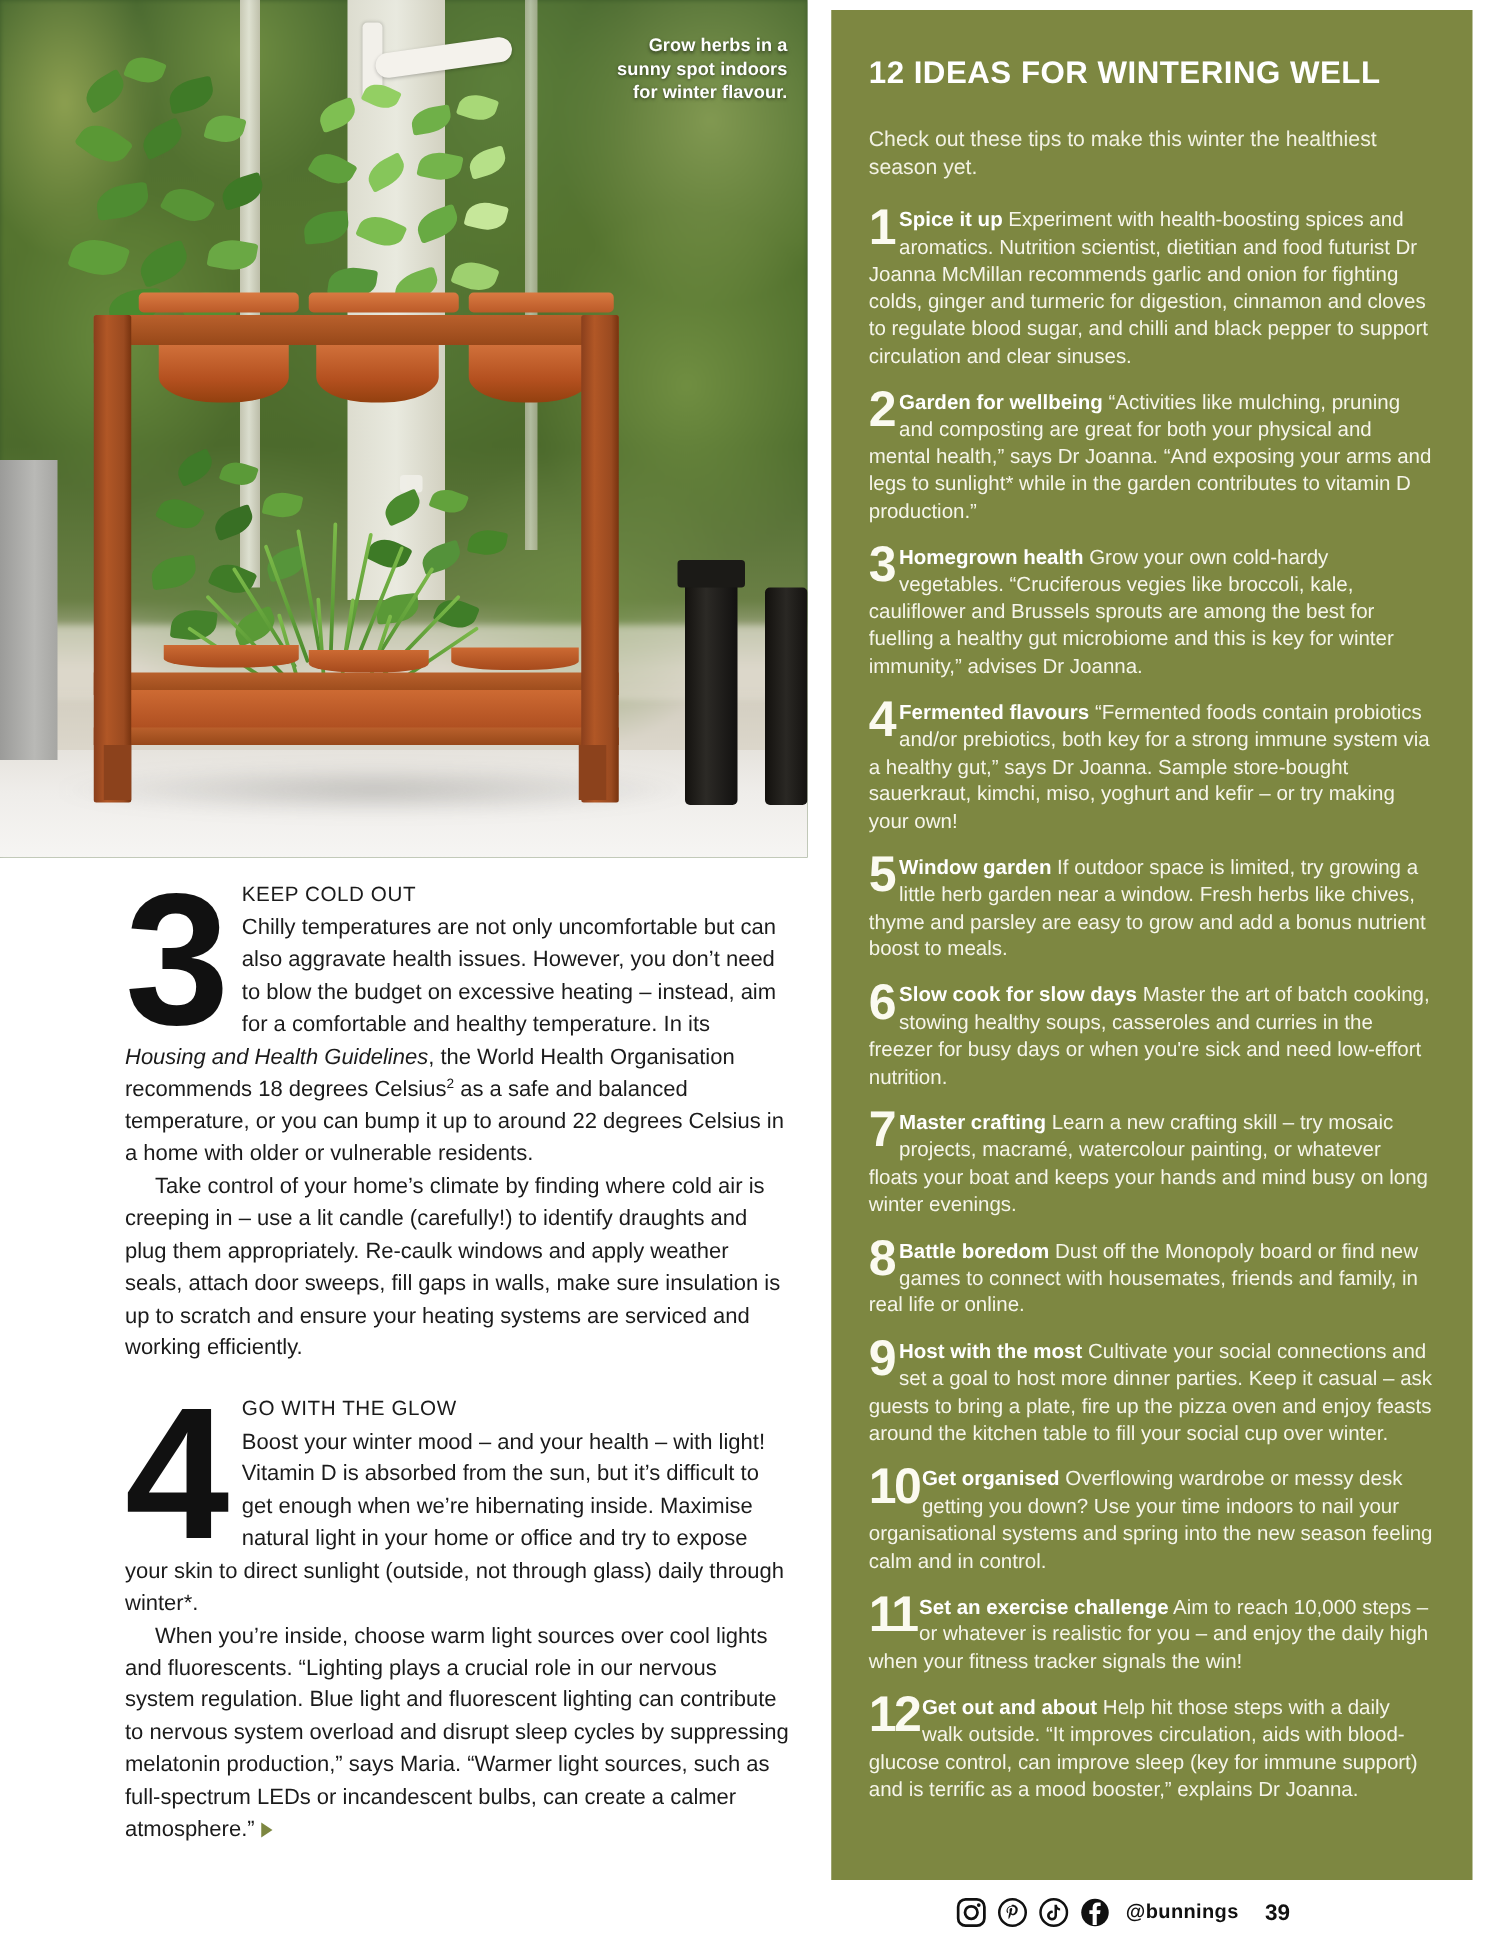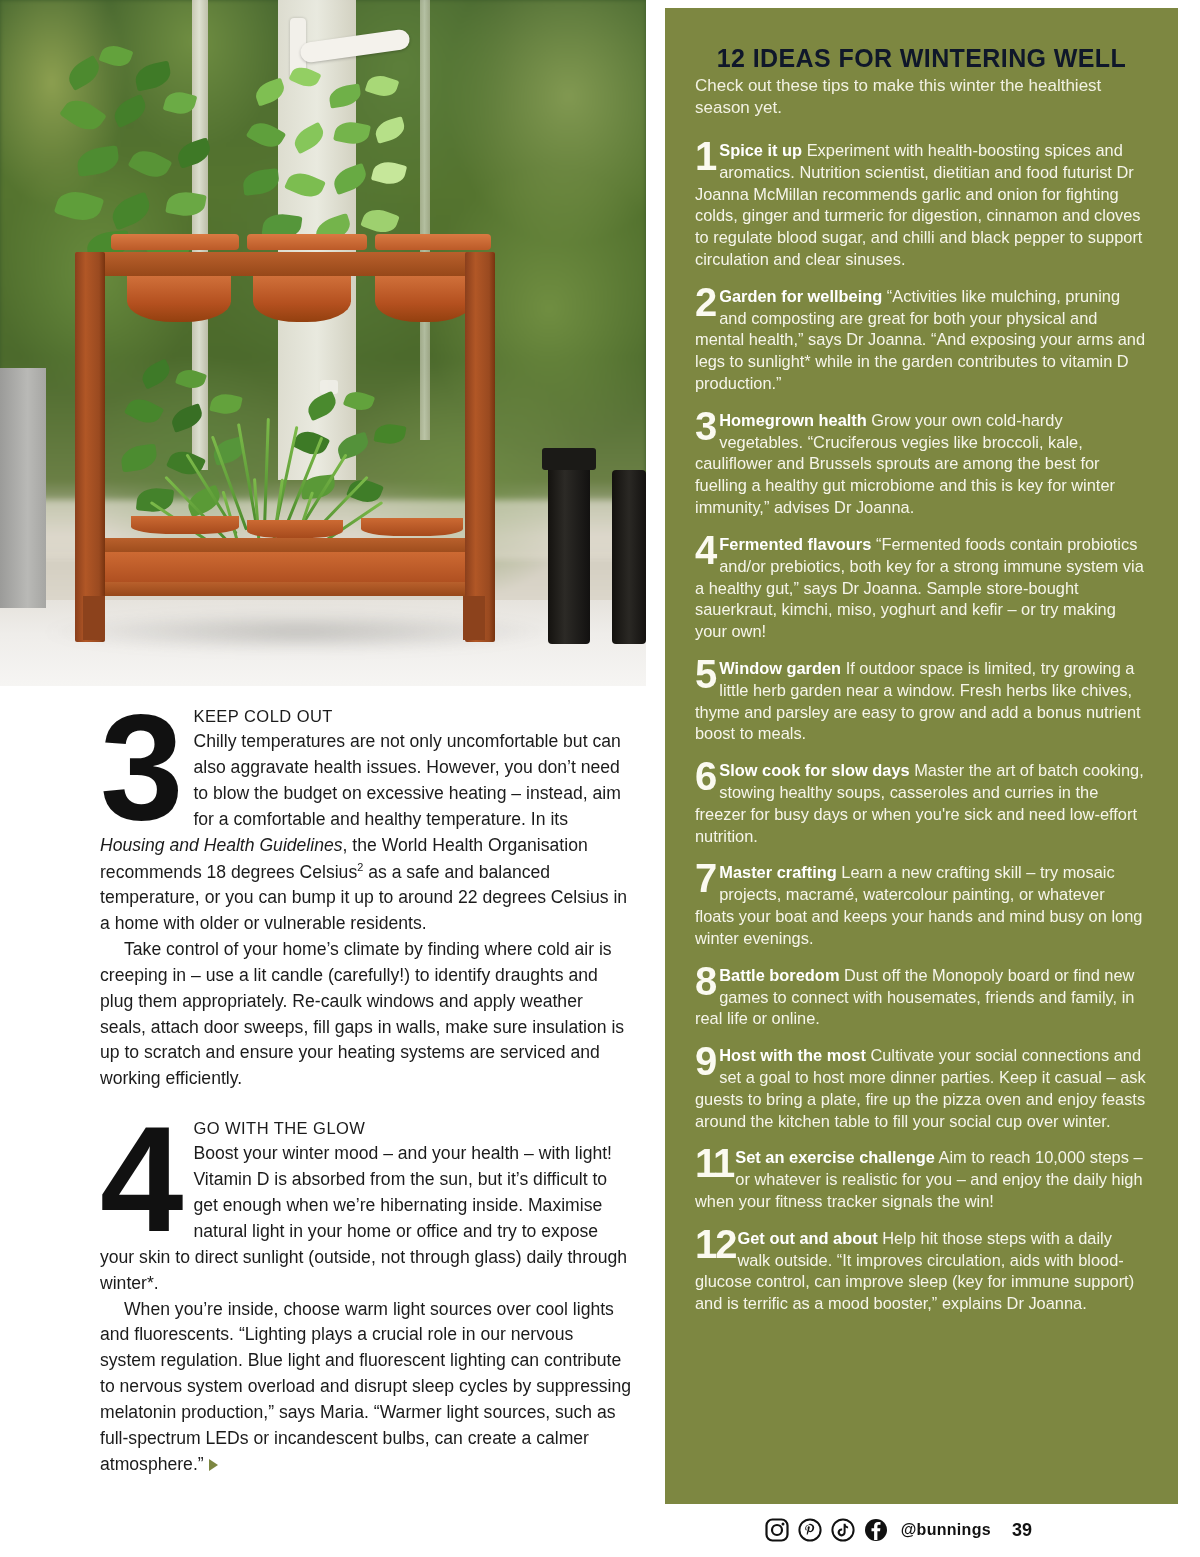--- a/index.html
+++ b/index.html
@@ -108,22 +108,22 @@
   }
 
   
   .panel{
     position:absolute;left:665px;top:8px;width:513px;height:1496px;
     background:#7d8741;color:#f5f4e8;
     padding:0;box-sizing:border-box;
   }
   .panel-inner{padding:36px 30px 24px 30px;}
   .panel-title{
-    text-align:center;font-size:25px;font-weight:700;
-    letter-spacing:.4px;color:#0f172a;margin:0 0 2px 0;
+    text-align:left;font-size:25px;font-weight:700;
+    letter-spacing:.4px;color:#ffffff;margin:0 0 28px 0;
   }
   .panel-sub{
     text-align:left;font-size:17px;line-height:1.32;color:#f2f1e2;
     margin:0 0 20px 0;
   }
   .tip{position:relative;margin-bottom:15px;font-size:16.4px;line-height:1.33;color:#f6f5ea;}
   .tip:last-child{margin-bottom:4px;}
   .tipnum{
     float:left;font-size:40px;line-height:.82;font-weight:700;
     color:#fbfaf0;margin:0 3px -2px 0;letter-spacing:-1px;
@@ -253,20 +253,21 @@
 
     <div class="rail rail-mid"></div>
     <div class="tray"></div>
     <div class="rail rail-bot"></div>
     <div class="leg leg-l"></div>
     <div class="leg leg-r"></div>
     <div class="foot-l"></div>
     <div class="foot-r"></div>
   </div>
 
+  <div class="caption">Grow herbs in a sunny spot indoors for winter flavour.</div>
 </div>
 
 <div class="left-col">
 
   <div class="section">
     <div class="bignum">3</div>
     <div class="sec-head">KEEP COLD OUT</div>
     <div class="body">
       <p><span>Chilly temperatures are not only uncomfortable but can also aggravate health issues. However, you don’t need to blow the budget on excessive heating – instead, aim for a comfortable and healthy temperature. In its </span><span class="ital">Housing and Health Guidelines</span><span>, the World Health Organisation recommends 18 degrees Celsius</span><sup>2</sup><span> as a safe and balanced temperature, or you can bump it up to around 22 degrees Celsius in a home with older or vulnerable residents.</span></p>
       <p>Take control of your home’s climate by finding where cold air is creeping in – use a lit candle (carefully!) to identify draughts and plug them appropriately. Re-caulk windows and apply weather seals, attach door sweeps, fill gaps in walls, make sure insulation is up to scratch and ensure your heating systems are serviced and working efficiently.</p>
@@ -291,20 +292,21 @@
     <div id="tips-container">
         <div class="tip"><span class="tipnum">1</span><b>Spice it up</b><span> Experiment with health-boosting spices and aromatics. Nutrition scientist, dietitian and food futurist Dr Joanna McMillan recommends garlic and onion for fighting colds, ginger and turmeric for digestion, cinnamon and cloves to regulate blood sugar, and chilli and black pepper to support circulation and clear sinuses.</span></div>
         <div class="tip"><span class="tipnum">2</span><b>Garden for wellbeing</b><span> “Activities like mulching, pruning and composting are great for both your physical and mental health,” says Dr Joanna. “And exposing your arms and legs to sunlight* while in the garden contributes to vitamin D production.”</span></div>
         <div class="tip"><span class="tipnum">3</span><b>Homegrown health</b><span> Grow your own cold-hardy vegetables. “Cruciferous vegies like broccoli, kale, cauliflower and Brussels sprouts are among the best for fuelling a healthy gut microbiome and this is key for winter immunity,” advises Dr Joanna.</span></div>
         <div class="tip"><span class="tipnum">4</span><b>Fermented flavours</b><span> “Fermented foods contain probiotics and/or prebiotics, both key for a strong immune system via a healthy gut,” says Dr Joanna. Sample store-bought sauerkraut, kimchi, miso, yoghurt and kefir – or try making your own!</span></div>
         <div class="tip"><span class="tipnum">5</span><b>Window garden</b><span> If outdoor space is limited, try growing a little herb garden near a window. Fresh herbs like chives, thyme and parsley are easy to grow and add a bonus nutrient boost to meals.</span></div>
         <div class="tip"><span class="tipnum">6</span><b>Slow cook for slow days</b><span> Master the art of batch cooking, stowing healthy soups, casseroles and curries in the freezer for busy days or when you're sick and need low-effort nutrition.</span></div>
         <div class="tip"><span class="tipnum">7</span><b>Master crafting</b><span> Learn a new crafting skill – try mosaic projects, macramé, watercolour painting, or whatever floats your boat and keeps your hands and mind busy on long winter evenings.</span></div>
         <div class="tip"><span class="tipnum">8</span><b>Battle boredom</b><span> Dust off the Monopoly board or find new games to connect with housemates, friends and family, in real life or online.</span></div>
         <div class="tip"><span class="tipnum">9</span><b>Host with the most</b><span> Cultivate your social connections and set a goal to host more dinner parties. Keep it casual – ask guests to bring a plate, fire up the pizza oven and enjoy feasts around the kitchen table to fill your social cup over winter.</span></div>
+        <div class="tip"><span class="tipnum two-digit">10</span><b>Get organised</b><span> Overflowing wardrobe or messy desk getting you down? Use your time indoors to nail your organisational systems and spring into the new season feeling calm and in control.</span></div>
         <div class="tip"><span class="tipnum two-digit">11</span><b>Set an exercise challenge</b><span> Aim to reach 10,000 steps – or whatever is realistic for you – and enjoy the daily high when your fitness tracker signals the win!</span></div>
         <div class="tip"><span class="tipnum two-digit">12</span><b>Get out and about</b><span> Help hit those steps with a daily walk outside. “It improves circulation, aids with blood-glucose control, can improve sleep (key for immune support) and is terrific as a mood booster,” explains Dr Joanna.</span></div>
       </div>
   </div>
 </div>
 
 <div class="footer">
   <div class="social">
     <span>
       <svg width="24" height="24" viewBox="0 0 24 24">

